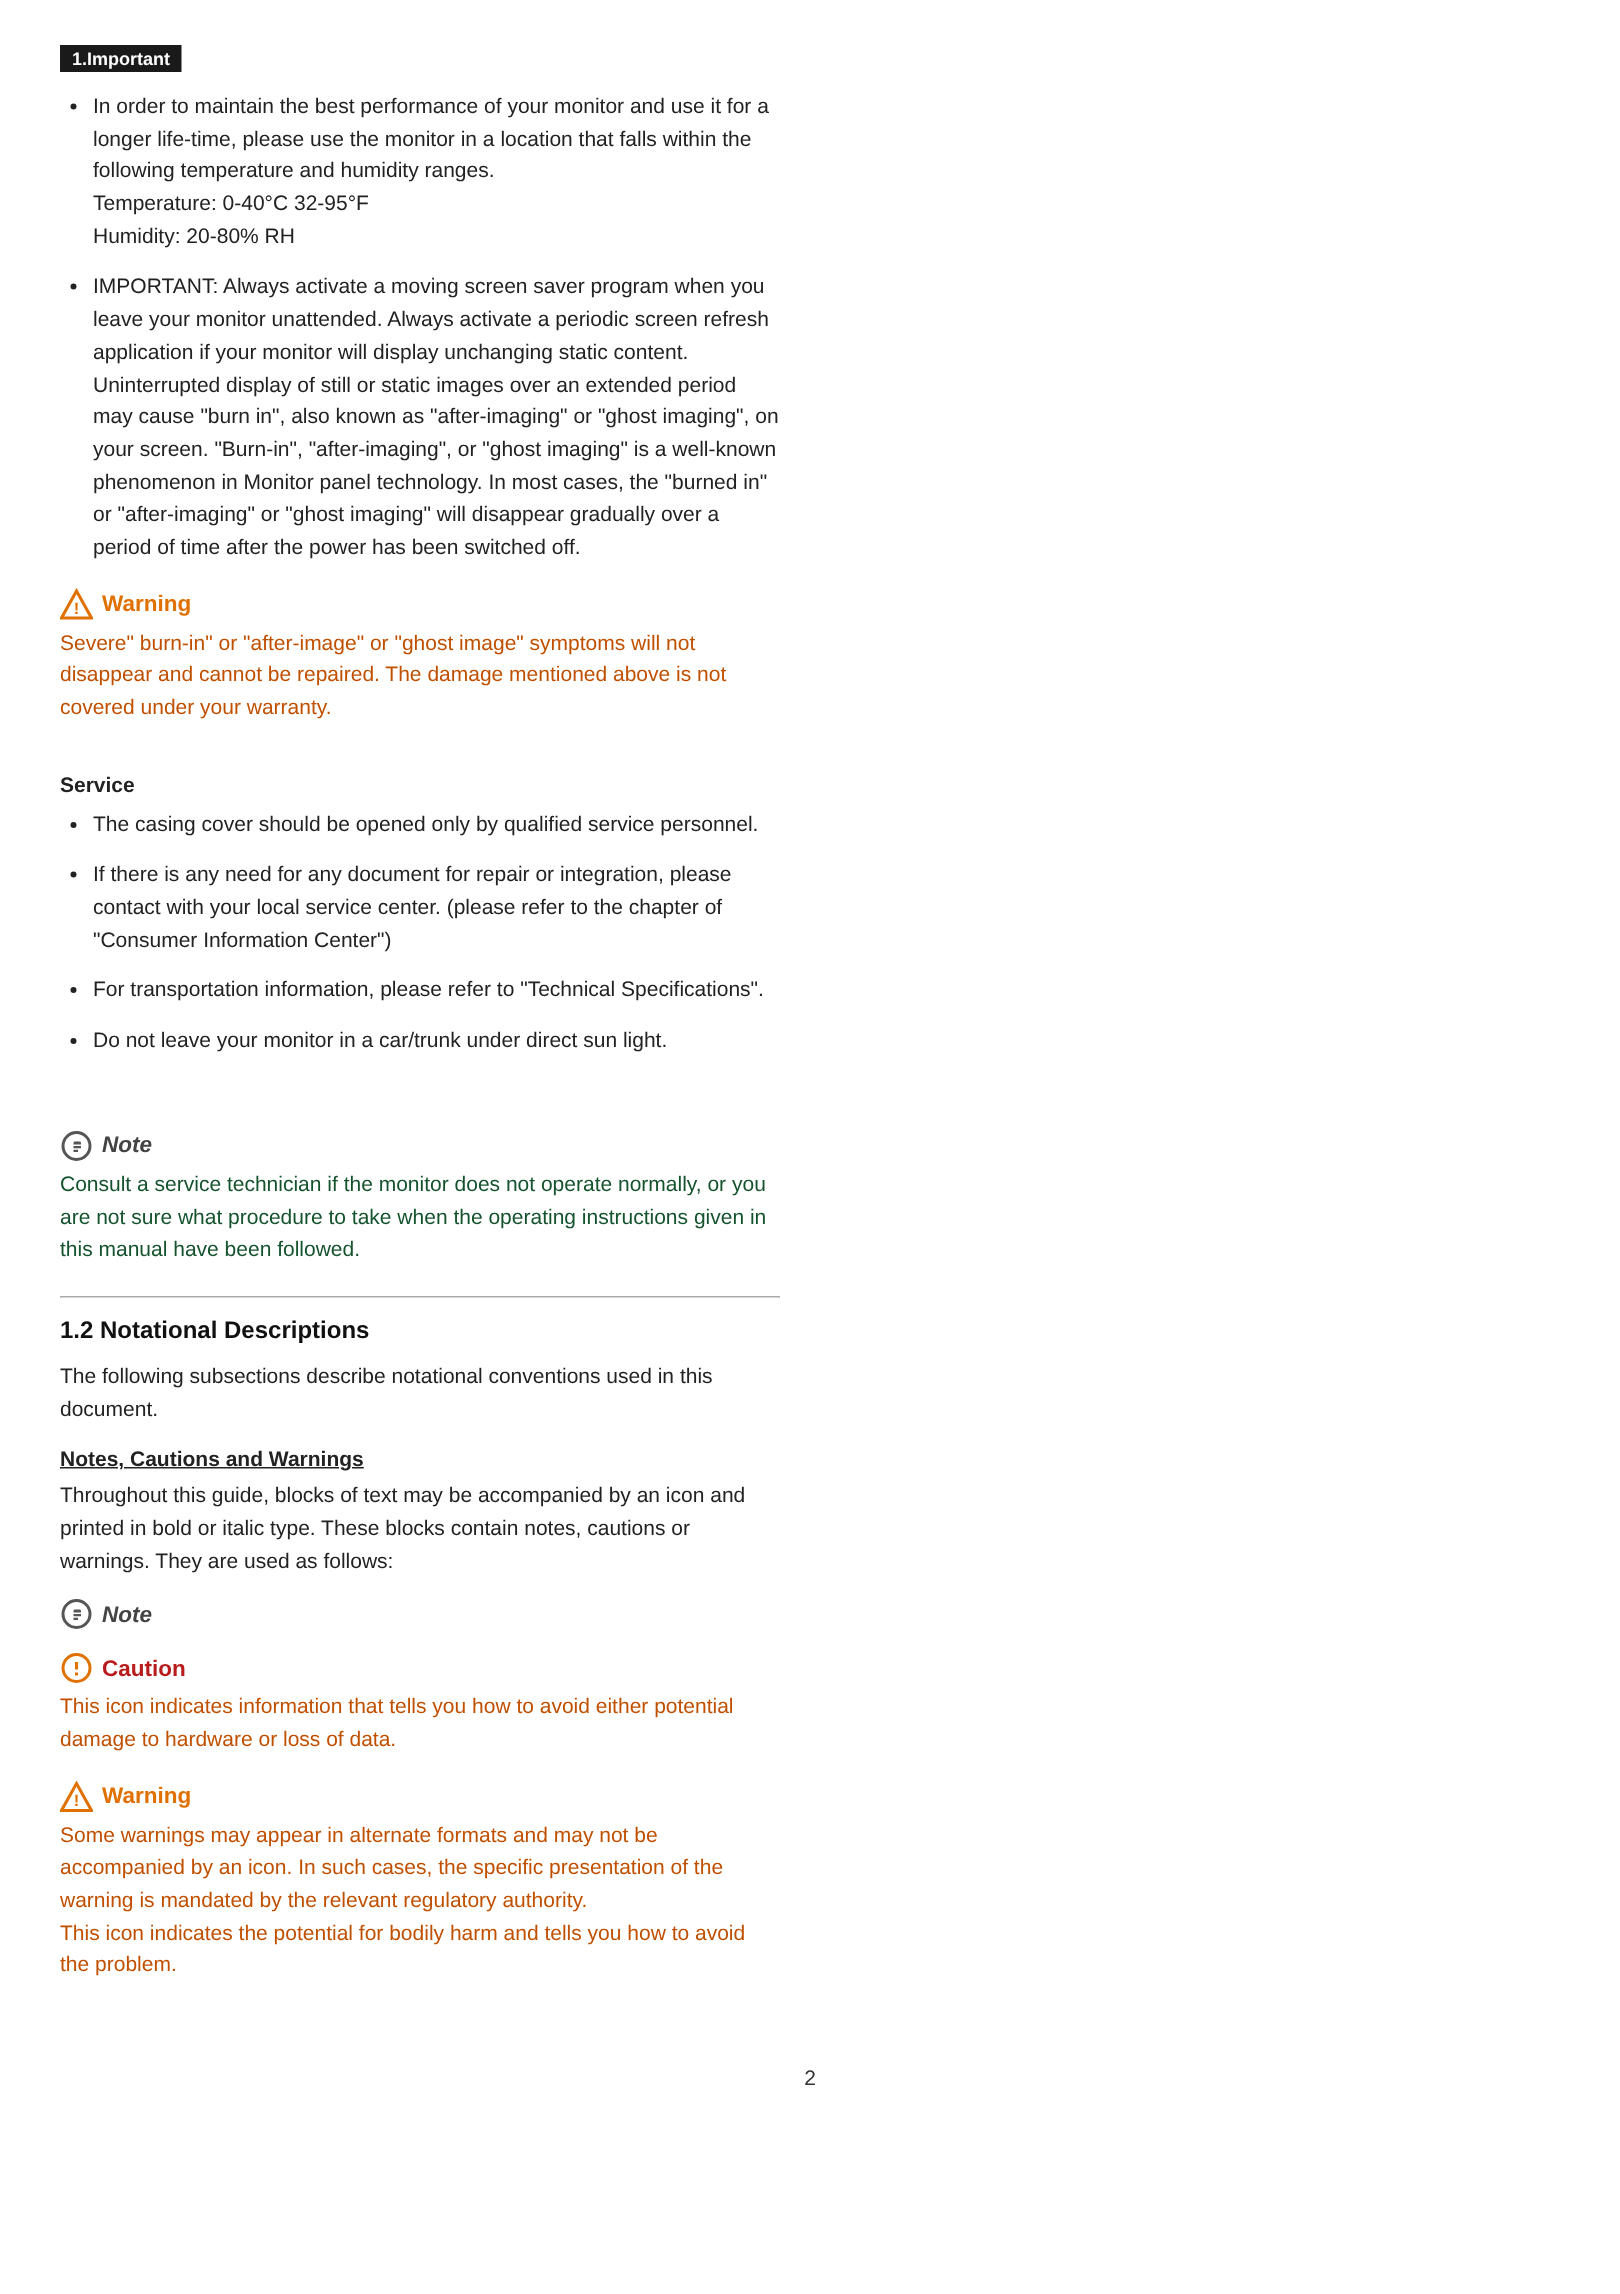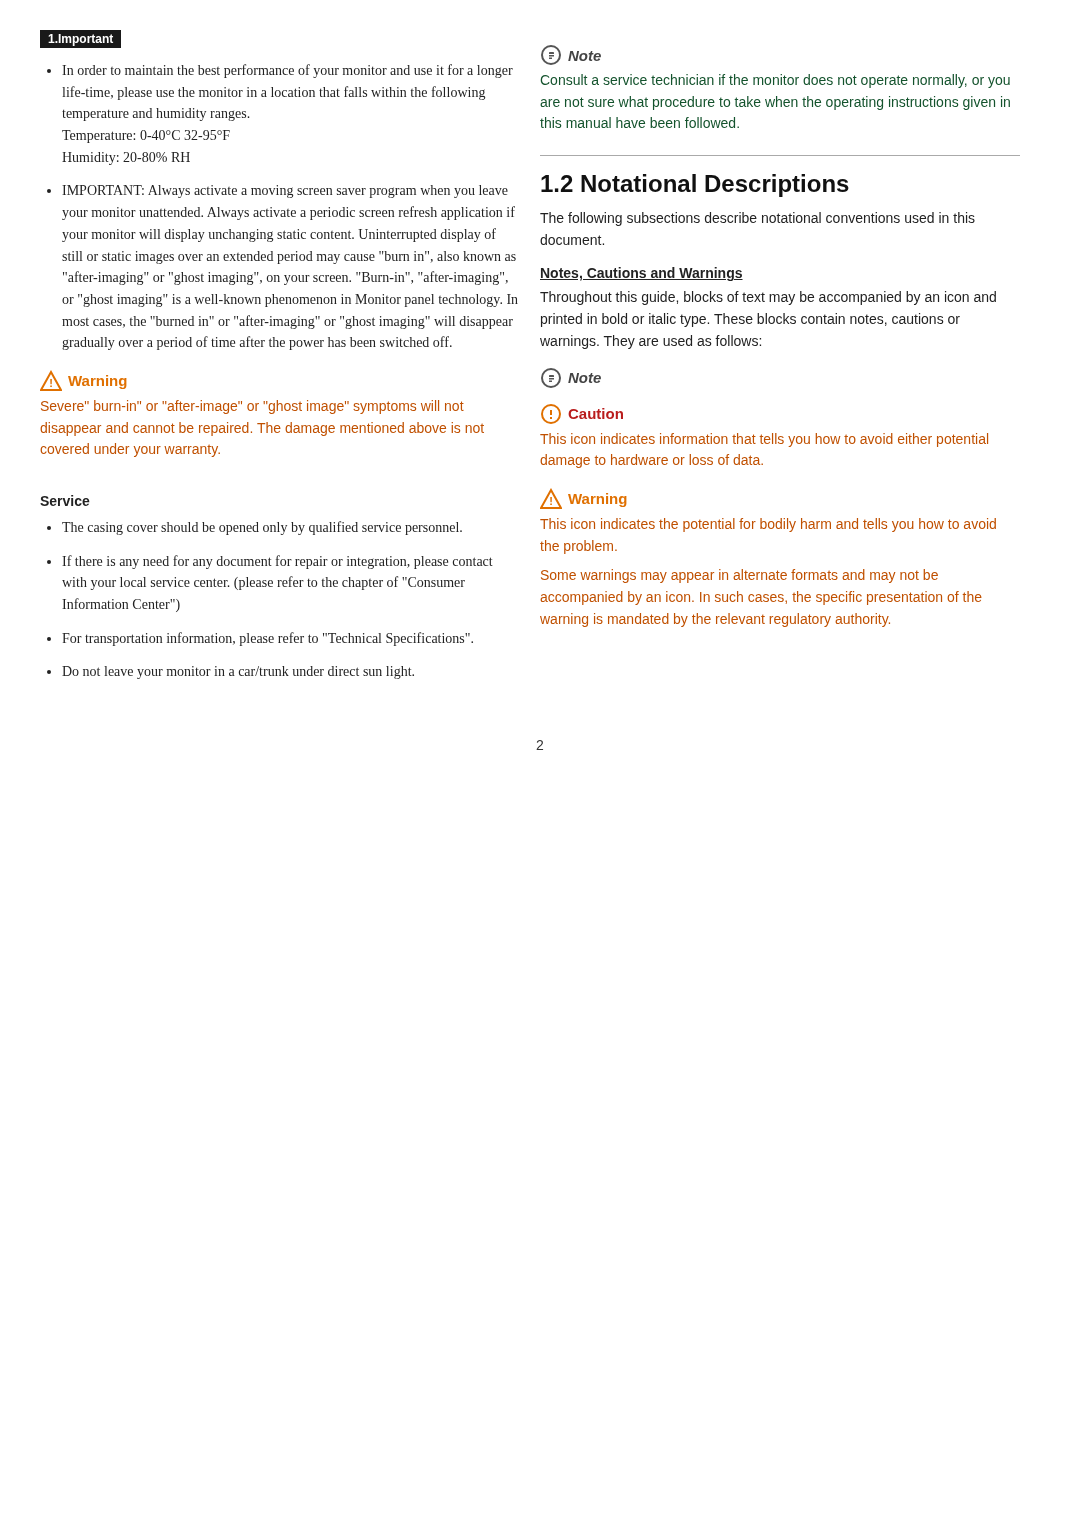--- a/index.html
+++ b/index.html
@@ -8,20 +8,21 @@
       font-family: Arial, sans-serif;
       font-size: 14px;
       color: #222;
       width: 1080px;
       min-height: 1529px;
       padding: 30px 40px 40px 40px;
     }
     .two-col {
       display: flex;
       gap: 20px;
+      flex-direction: column;
     }
     .col-left {
       flex: 1;
       max-width: 480px;
     }
     .col-right {
       flex: 1;
       max-width: 480px;
     }
     .section-tag {
@@ -34,21 +35,20 @@
       margin-bottom: 12px;
     }
     .bullet-list {
       list-style: disc;
       padding-left: 22px;
       margin-bottom: 14px;
     }
     .bullet-list li {
       margin-bottom: 12px;
       line-height: 1.55;
-      font-family: Liberation Serif, serif;
     }
     .warning-block {
       margin: 16px 0;
     }
     .warning-title {
       display: flex;
       align-items: center;
       gap: 6px;
       font-weight: bold;
       font-size: 15px;
@@ -110,21 +110,21 @@
       font-weight: bold;
       font-size: 14px;
       margin: 32px 0 8px 0;
     }
     .section-divider {
       border: none;
       border-top: 1.5px solid #aaa;
       margin: 20px 0 14px 0;
     }
     .section-heading {
-      font-size: 24px;
+      font-size: 16px;
       font-weight: bold;
       margin-bottom: 10px;
       color: #111;
     }
     .sub-heading {
       font-weight: bold;
       font-size: 14px;
       margin: 14px 0 6px 0;
       text-decoration: underline;
     }
@@ -241,19 +241,19 @@
     <div class="warning-block">
       <div class="warning-title">
         <span class="warning-icon">
           <svg width="22" height="22" viewBox="0 0 22 22" class="warn-svg">
             <polygon points="11,2 21,20 1,20" stroke="#e07000" stroke-width="2" fill="none"></polygon>
             <text x="11" y="17" text-anchor="middle" font-size="11" font-weight="bold" fill="#e07000" stroke="none">!</text>
           </svg>
         </span>
         <span>Warning</span>
       </div>
+      <div class="warning-text">Some warnings may appear in alternate formats and may not be accompanied by an icon. In such cases, the specific presentation of the warning is mandated by the relevant regulatory authority.</div>
       <div class="warning-text" style="margin-bottom:8px;">This icon indicates the potential for bodily harm and tells you how to avoid the problem.</div>
-      <div class="warning-text">Some warnings may appear in alternate formats and may not be accompanied by an icon. In such cases, the specific presentation of the warning is mandated by the relevant regulatory authority.</div>
     </div>
   </div>
 </div>
 
 <div class="page-number">2</div>
 
 </body></html>

